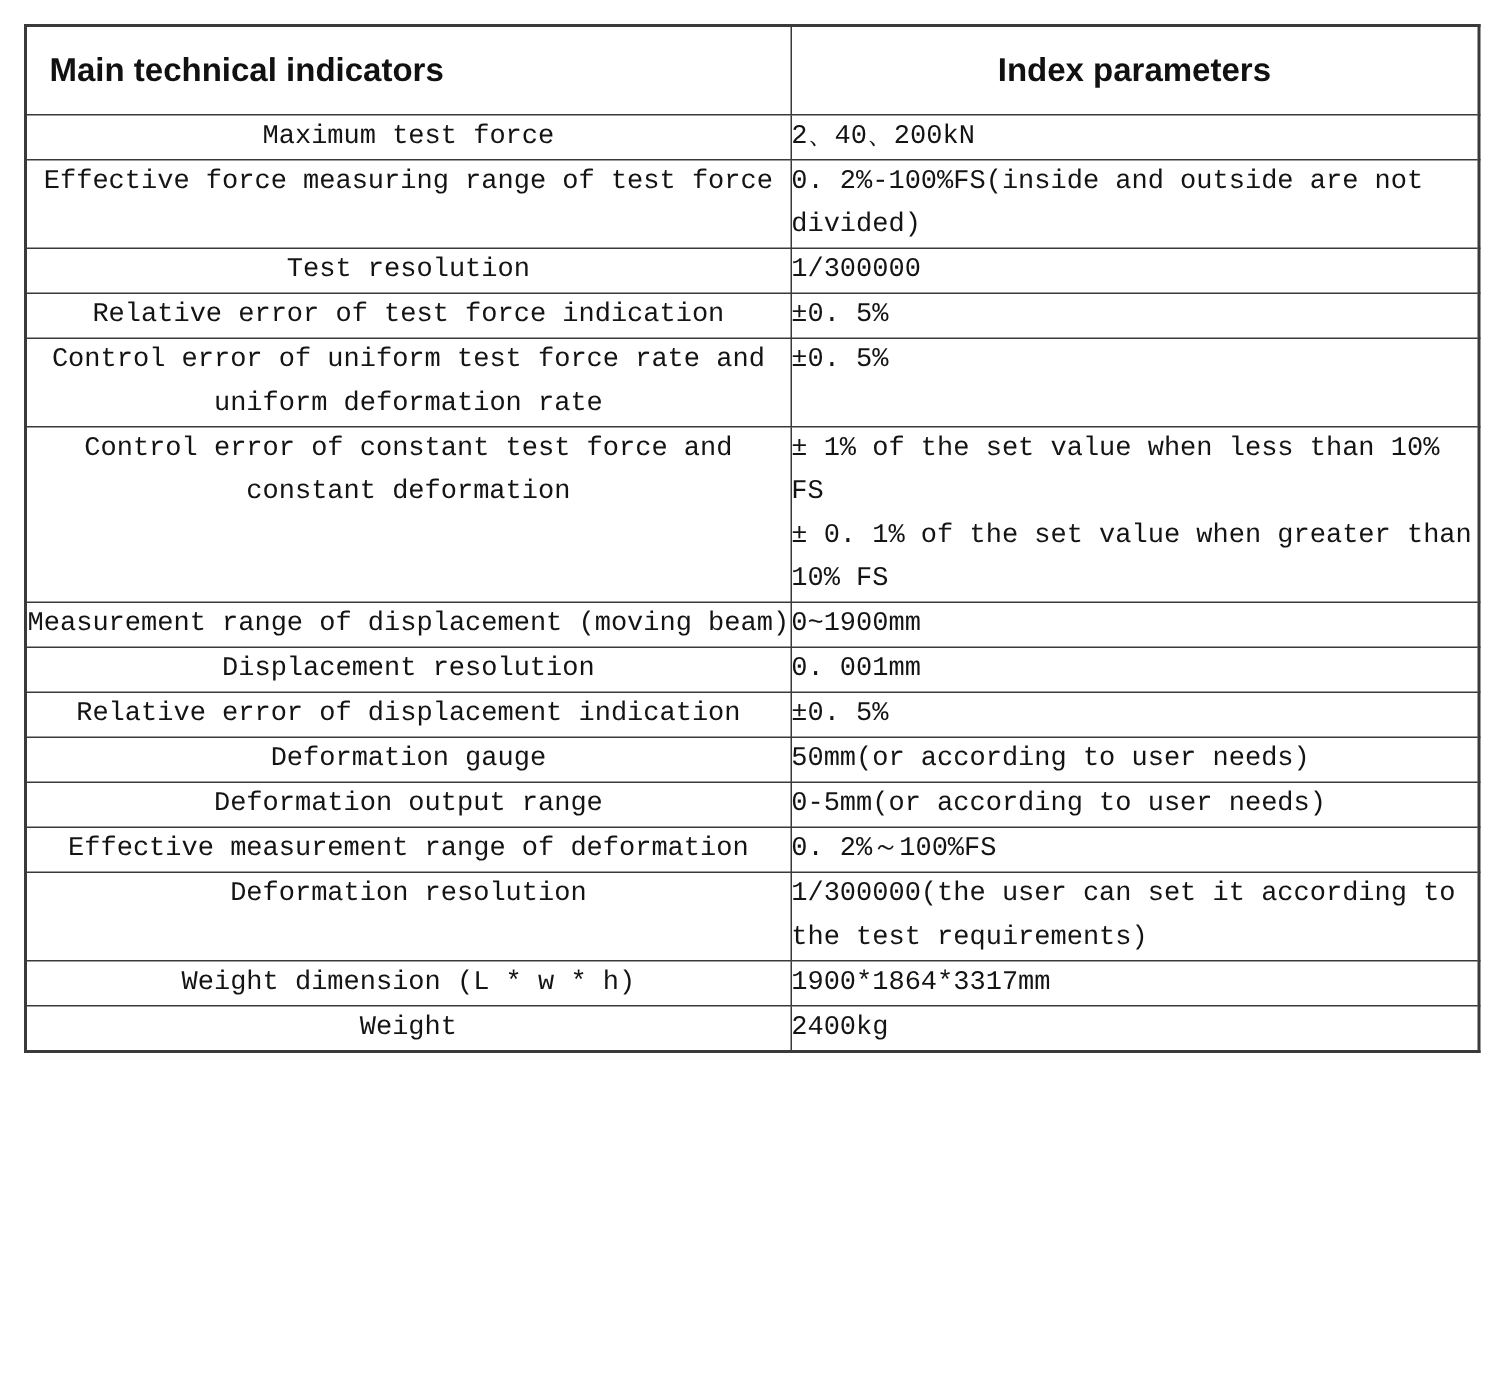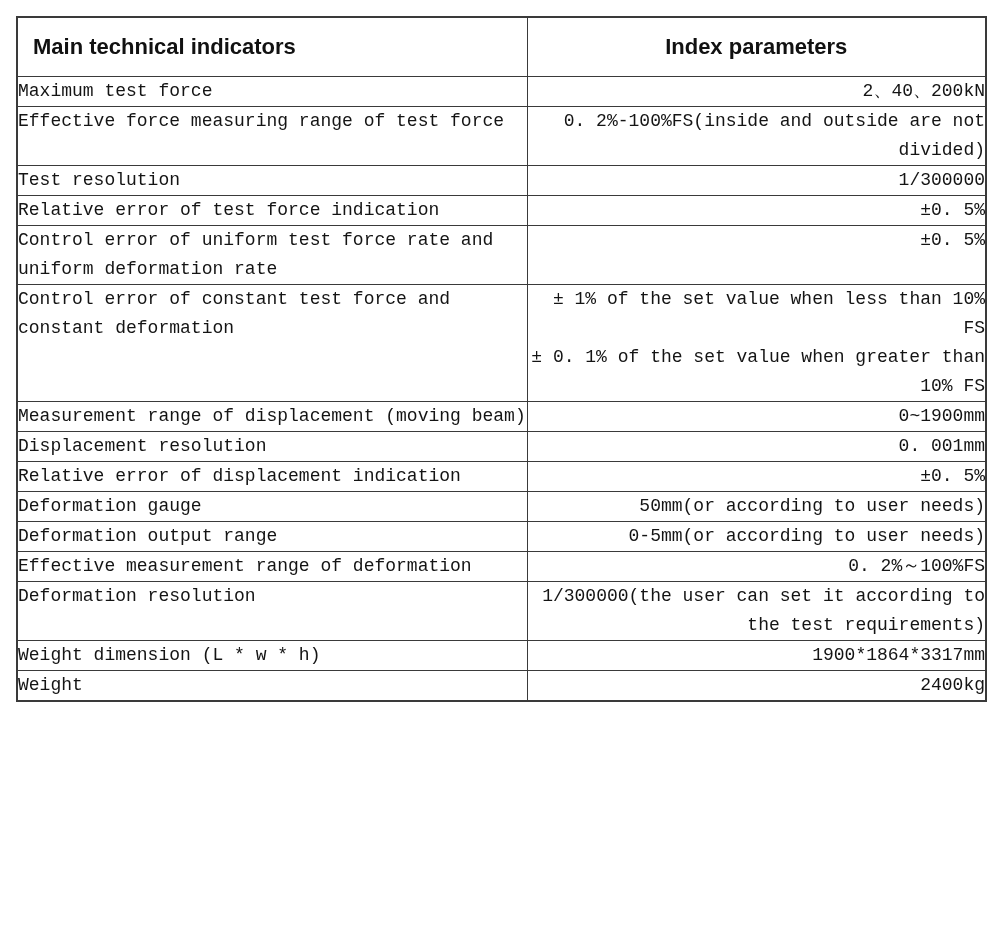--- a/index.html
+++ b/index.html
@@ -52,26 +52,26 @@
   
   table.spec-table td {
     font-family: "Liberation Mono", "DejaVu Sans Mono", monospace;
     font-size: 18px;
     line-height: 29px;
     padding: 0;
     white-space: pre-wrap;
     word-wrap: break-word;
   }
   td.c-indicator {
-    text-align: left;
+    text-align: center;
     padding-left: 15px;
     padding-right: 1px;
   }
   td.c-parameter {
-    text-align: right;
+    text-align: left;
   }
 </style>
 </head>
 <body>
 
 <div class="page">
   <table class="spec-table">
     <colgroup>
       <col class="col-indicator">
       <col class="col-parameter">

